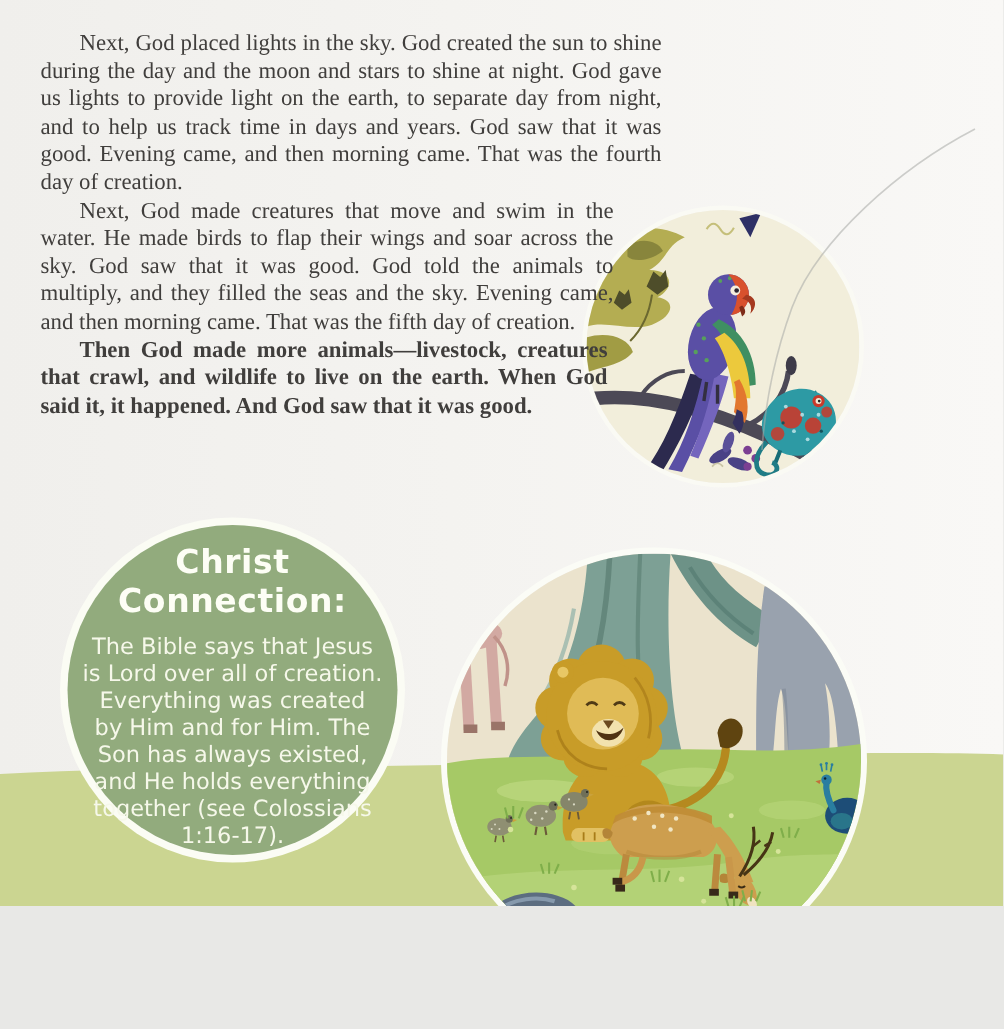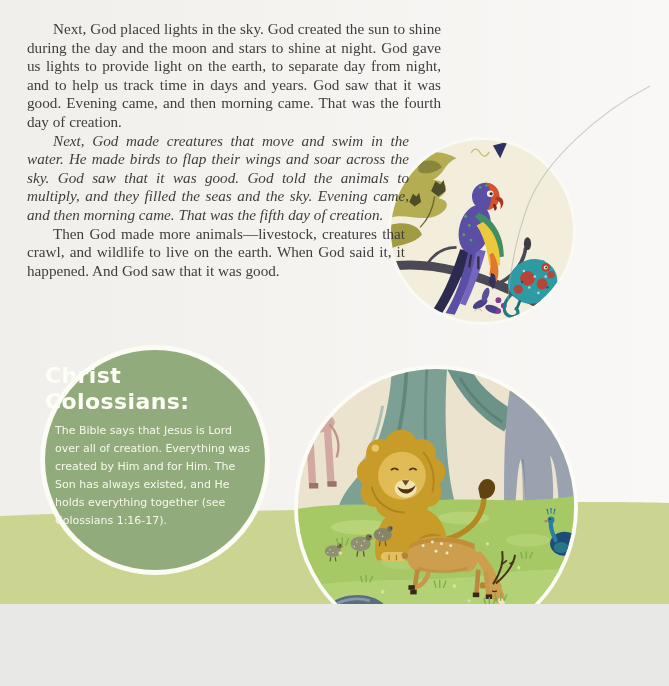--- a/index.html
+++ b/index.html
@@ -12,47 +12,48 @@
   .hill{position:absolute; left:0; top:450px; width:669px; height:236px; z-index:1;}
   
   .story{
     position:absolute; left:27px; top:20px; width:414px; z-index:5;
     color:var(--body-text,#403e3c);
     font-size:15.2px; line-height:18.6px;
   }
   .story p{
     margin:0; text-align:justify; text-indent:26px;
   }
-  .story p.p2{margin-right:32px;font-style:italic;}
-  .story p.p3{margin-right:36px;}
+  .story p.p2{margin-right:32px;}
+  .story p.p3{margin-right:36px;font-weight:bold;}
   
   .illus-circle{
     position:absolute; border-radius:50%; overflow:hidden;
     box-shadow:0 0 0 4px #fbfcf6;
   }
   .parrot-circle{left:391px; top:140px; width:182px; height:182px; z-index:4; box-shadow:0 0 0 3px #fafaf4;}
   .lion-circle{left:298px; top:369px; width:276px; height:276px; z-index:2;}
   .illus-circle svg{display:block; width:100%; height:100%;}
   
   .cc-circle{
     position:absolute; left:45px; top:350px; width:220px; height:220px; z-index:3;
     border-radius:50%;
     background:var(--connection-circle-green,#92ab7d);
     box-shadow:0 0 0 5px #fbfcf4;
     font-family:"DejaVu Sans", sans-serif;
+    text-align:center;
   }
   .cc-title{
     margin-top:13px;
     color:#fdfef5; font-weight:bold; font-size:22px; line-height:26px; letter-spacing:0.4px;
   }
   .cc-title span{display:block;}
   .cc-body{
     margin:7px auto 0; width:200px;
     color:var(--connection-text,#f6f8ea);
-    font-size:11px; line-height:18px; font-weight:normal;
+    font-size:15px; line-height:18px; font-weight:normal;
   }
   
   .page-number{
     position:absolute; left:19px; top:632px; z-index:5;
     font-size:13px; color:#3e3c39; font-family:"Liberation Serif", serif;
   }
   
   .hair{position:absolute; left:0; top:0; width:669px; height:686px; z-index:7; pointer-events:none;}
 </style>
 </head>
@@ -146,21 +147,21 @@
         <path d="M142,176 L138,186 M160,180 L160,190" stroke="#186d77" stroke-width="3"></path>
         <path d="M132,170 C122,180 122,192 132,194 C140,195 142,187 136,185" stroke="#1f7c86" stroke-width="3.5" fill="none"></path>
       </g>
       <path d="M92,188 q4,-5 8,0" stroke="#c9c4a4" stroke-width="1.2" fill="none"></path>
     </svg>
   </div>
 
   <div class="cc-circle">
     <div class="cc-title">
       <span>Christ</span>
-      <span>Colossians:</span>
+      <span>Connection:</span>
     </div>
     <p class="cc-body">The Bible says that Jesus is Lord over all of creation. Everything was created by Him and for Him. The Son has always existed, and He holds everything together (see Colossians 1:16-17).</p>
   </div>
 
   <div class="illus-circle lion-circle">
     <svg viewBox="0 0 300 300">
       <rect width="300" height="300" fill="#ebe3cd"></rect>
 
       <g>
         <ellipse cx="16" cy="58" rx="24" ry="12" fill="#d2a9a2"></ellipse>

